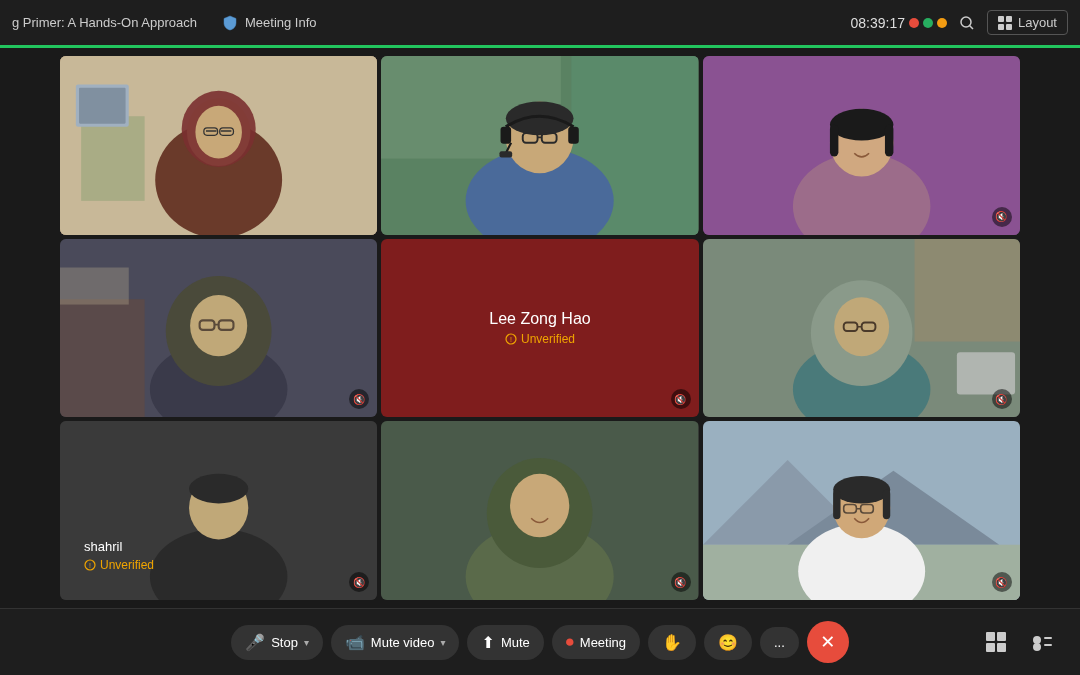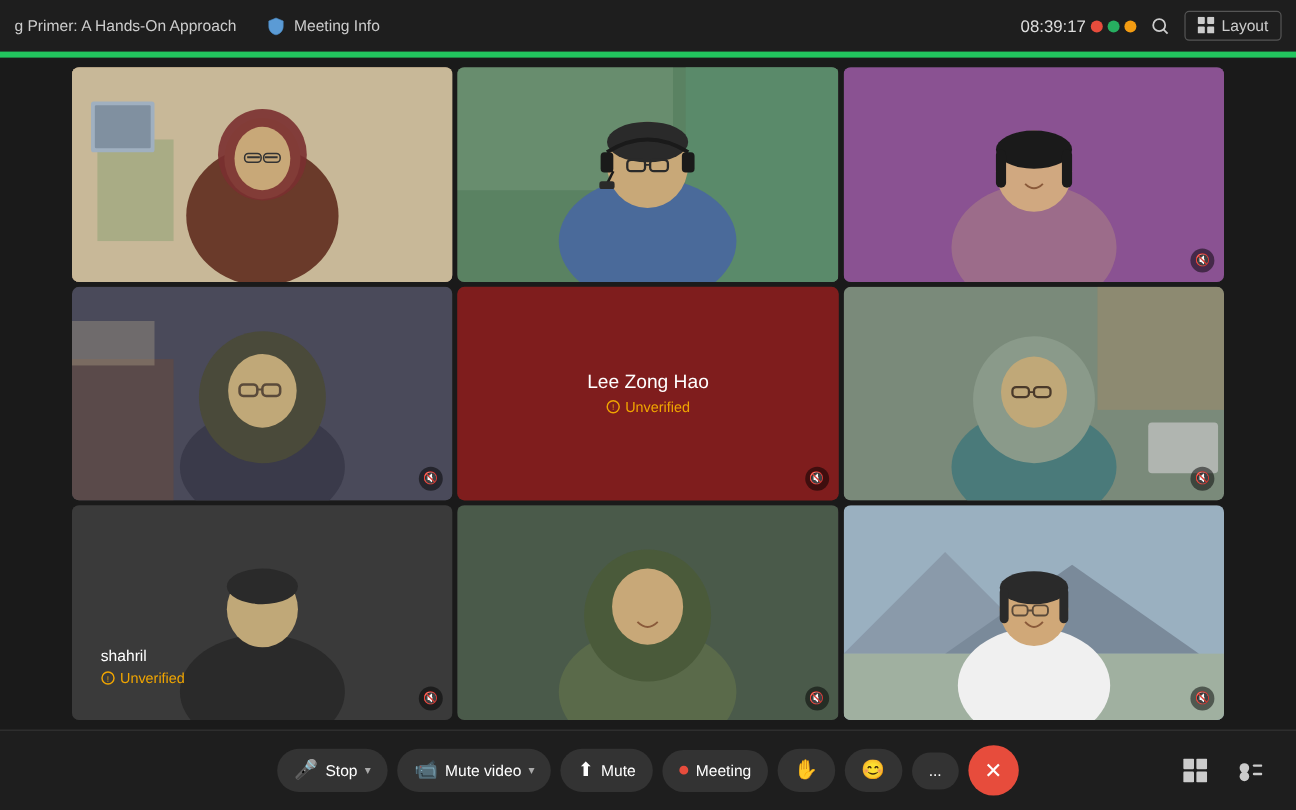--- a/index.html
+++ b/index.html
@@ -13,21 +13,21 @@
       color: #fff;
     }
 
     
     .top-bar {
       display: flex;
       align-items: center;
       height: 48px;
       background: #1e1e1e;
       padding: 0 12px;
-      border-bottom: 5px solid #22c55e;
+      border-bottom: 3px solid #22c55e;
     }
 
     .top-bar-title {
       font-size: 13px;
       color: #ccc;
       margin-right: 16px;
     }
 
     .meeting-info-btn {
       display: flex;
@@ -79,20 +79,21 @@
       width: 32px;
       height: 32px;
       border-radius: 4px;
       cursor: pointer;
       color: #ccc;
       font-size: 16px;
     }
 
     .layout-btn {
       display: flex;
+      align-items: center;
       gap: 6px;
       padding: 4px 10px;
       border: 1px solid #555;
       border-radius: 4px;
       cursor: pointer;
       font-size: 13px;
       color: #ccc;
     }
 
     

